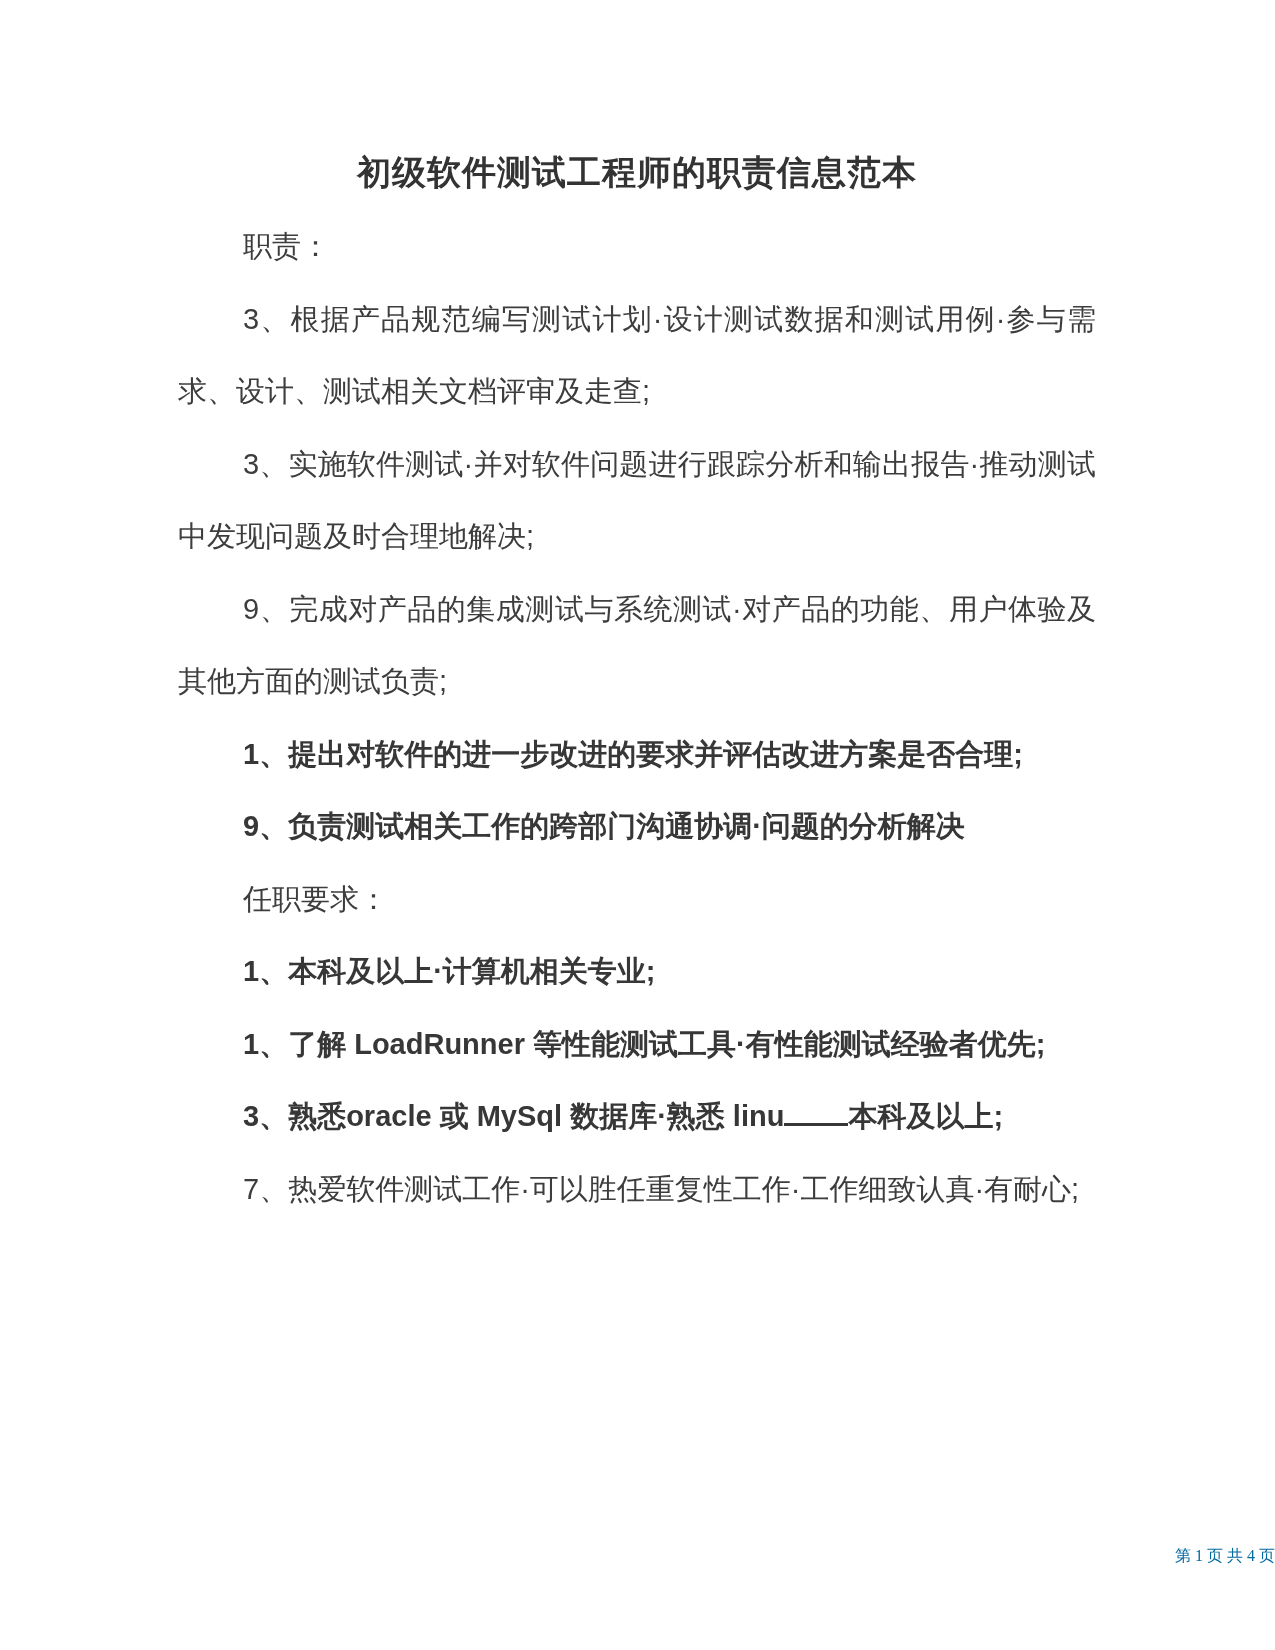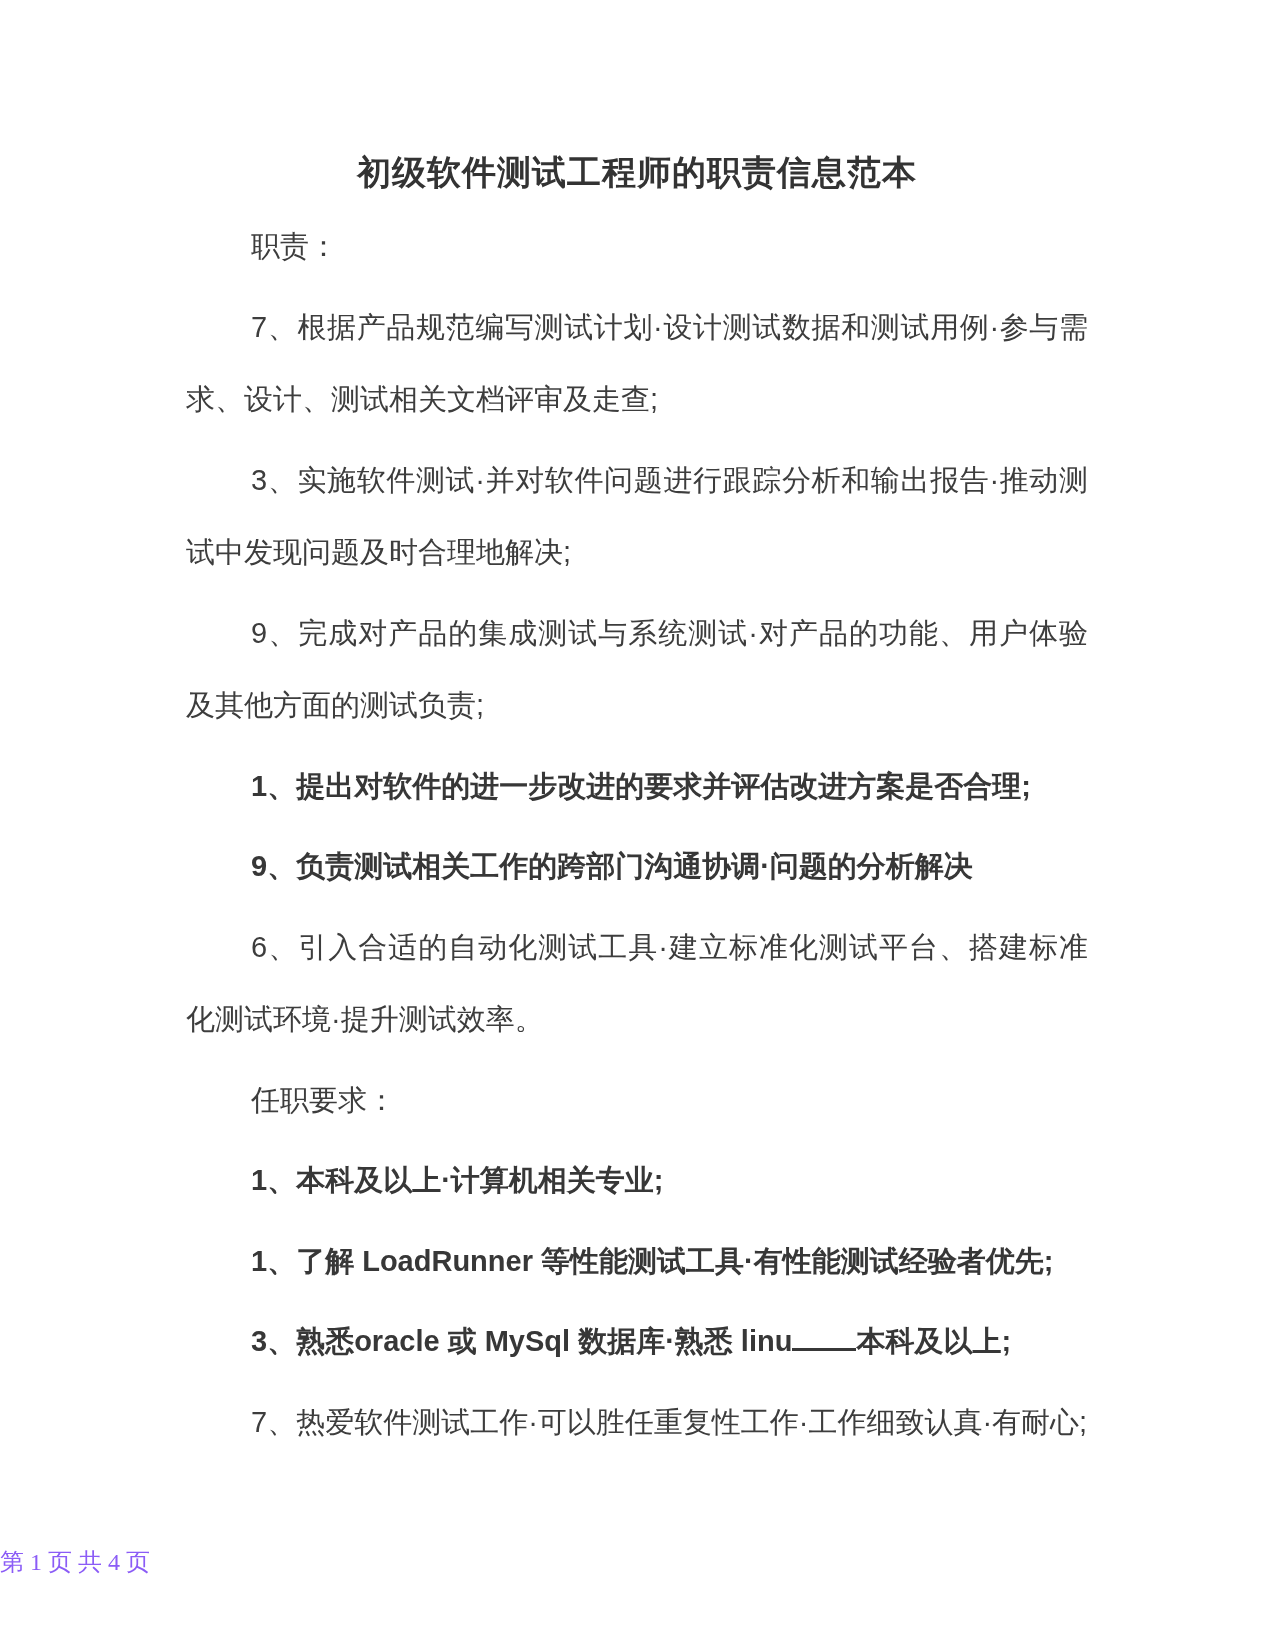--- a/index.html
+++ b/index.html
@@ -27,21 +27,21 @@
     font-weight: 700;
     color: #333333;
     text-align: center;
     margin: 0 0 14px 0;
     line-height: 48px;
     letter-spacing: 1px;
   }
   .line {
     font-size: 29px;
     line-height: 72.5px;
-    margin: 8px;
+    margin: 0;
     text-align: justify;
     text-indent: 65px;
     font-weight: 400;
     color: #3d3d3d;
     word-break: break-all;
   }
   .line.bold {
     font-weight: 700;
     color: #373737;
   }
@@ -53,47 +53,46 @@
     overflow: hidden;
     color: transparent;
     border-bottom: 3px solid #373737;
     vertical-align: baseline;
   }
   .footer {
     position: absolute;
     top: 1546px;
     left: 0;
     width: 100%;
-    text-align: left;
+    text-align: right;
     font-family: "Liberation Serif", serif;
-    font-size: 24px;
-    color: #8b5cf6;
+    font-size: 16px;
+    color: #0369a1;
   }
 </style>
 </head>
 <body>
 
 <div class="page">
   <div class="content">
 
     <h1 class="doc-title">初级软件测试工程师的职责信息范本</h1>
 
     <p class="line">职责：</p>
 
-    <p class="line">7、根据产品规范编写测试计划·设计测试数据和测试用例·参与需求、设计、测试相关文档评审及走查;</p>
+    <p class="line">3、根据产品规范编写测试计划·设计测试数据和测试用例·参与需求、设计、测试相关文档评审及走查;</p>
 
     <p class="line">3、实施软件测试·并对软件问题进行跟踪分析和输出报告·推动测试中发现问题及时合理地解决;</p>
 
     <p class="line">9、完成对产品的集成测试与系统测试·对产品的功能、用户体验及其他方面的测试负责;</p>
 
     <p class="line bold">1、提出对软件的进一步改进的要求并评估改进方案是否合理;</p>
 
     <p class="line bold">9、负责测试相关工作的跨部门沟通协调·问题的分析解决</p>
 
-    <p class="line">6、引入合适的自动化测试工具·建立标准化测试平台、搭建标准化测试环境·提升测试效率。</p>
 
     <p class="line">任职要求：</p>
 
     <p class="line bold">1、本科及以上·计算机相关专业;</p>
 
     <p class="line bold">1、了解 LoadRunner 等性能测试工具·有性能测试经验者优先;</p>
 
     <p class="line bold"><span>3、熟悉oracle 或 MySql 数据库·熟悉 linu</span><span class="blank">____</span><span>本科及以上;</span></p>
 
     <p class="line">7、热爱软件测试工作·可以胜任重复性工作·工作细致认真·有耐心;</p>

